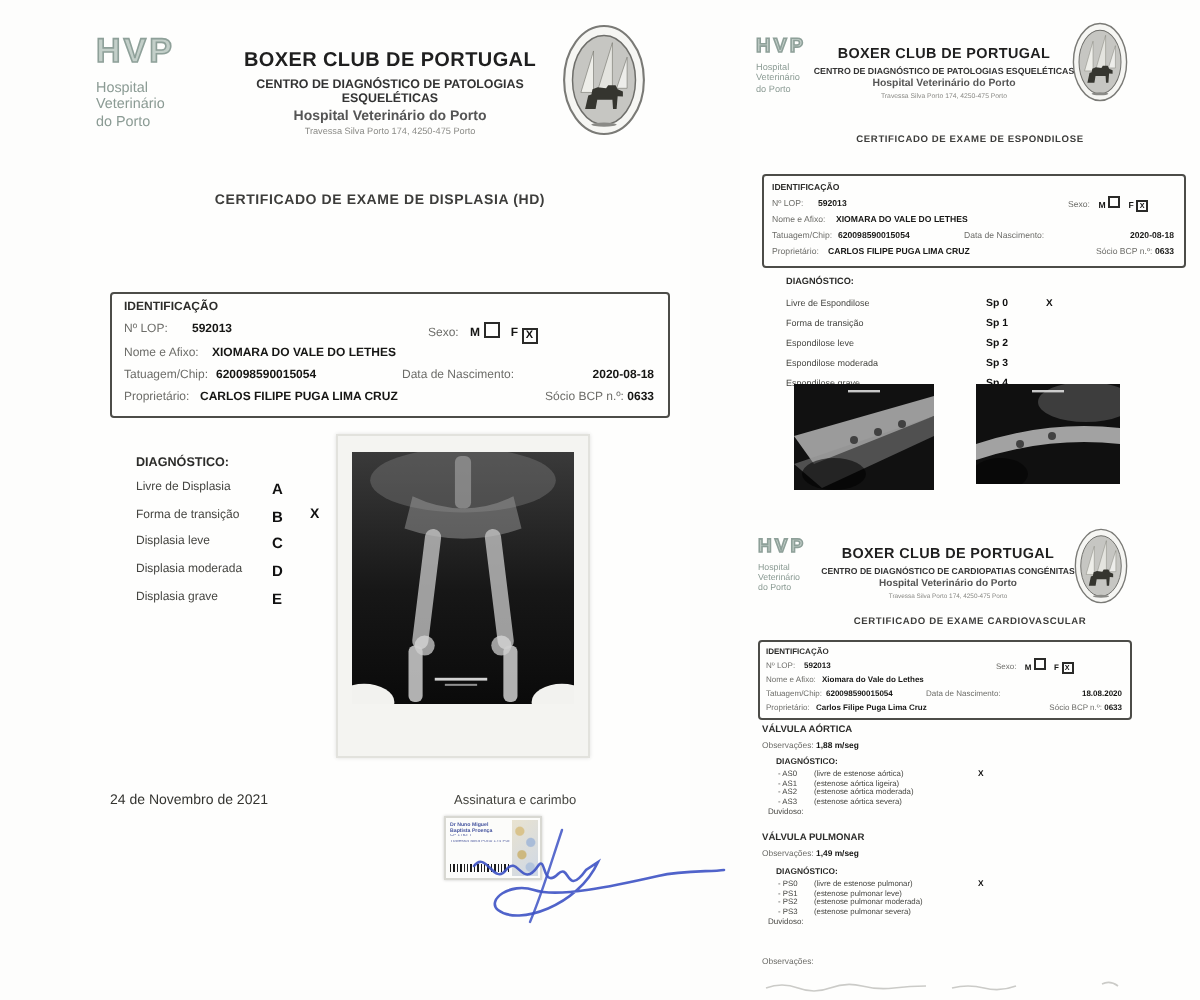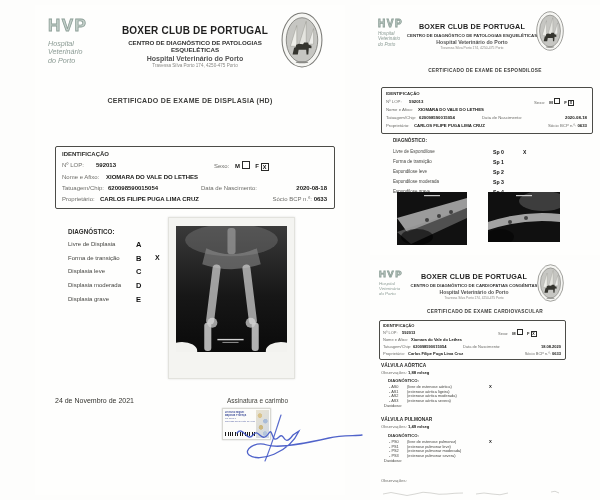--- a/index.html
+++ b/index.html
@@ -2,21 +2,21 @@
 <html><head>
 <meta charset="utf-8">
 <style>
   html,body{margin:0;padding:0;width:600px;height:500px;overflow:hidden;
     background:#fdfdfc;font-family:"Liberation Sans",sans-serif;}
   .canvas{position:relative;width:600px;height:500px;background:#fdfdfc;}
   .abs{position:absolute;}
   .doc{position:absolute;background:#fefefd;}
   
   .hvp-acr{font-weight:700;color:#c3cfc9;-webkit-text-stroke:0.8px #8ea099;letter-spacing:1.5px;}
-  .hvp-name{color:#8b9b94;line-height:1.15;font-style:italic;}
+  .hvp-name{color:#8b9b94;line-height:1.15;}
   
   .h-club{font-weight:700;color:#1f1f1f;letter-spacing:.2px;}
   .h-centre{font-weight:700;color:#333;}
   .h-hosp{font-weight:700;color:#555;}
   .h-addr{color:#8a8a86;}
   .center{text-align:center;}
   .cert-title{color:#3d3d3b;font-weight:600;letter-spacing:.3px;text-align:center;width:100%;}
   
   .id-box{border:1px solid #4c4c48;border-radius:2px;background:transparent;}
   .lbl{color:#6d6d69;font-weight:400;}

